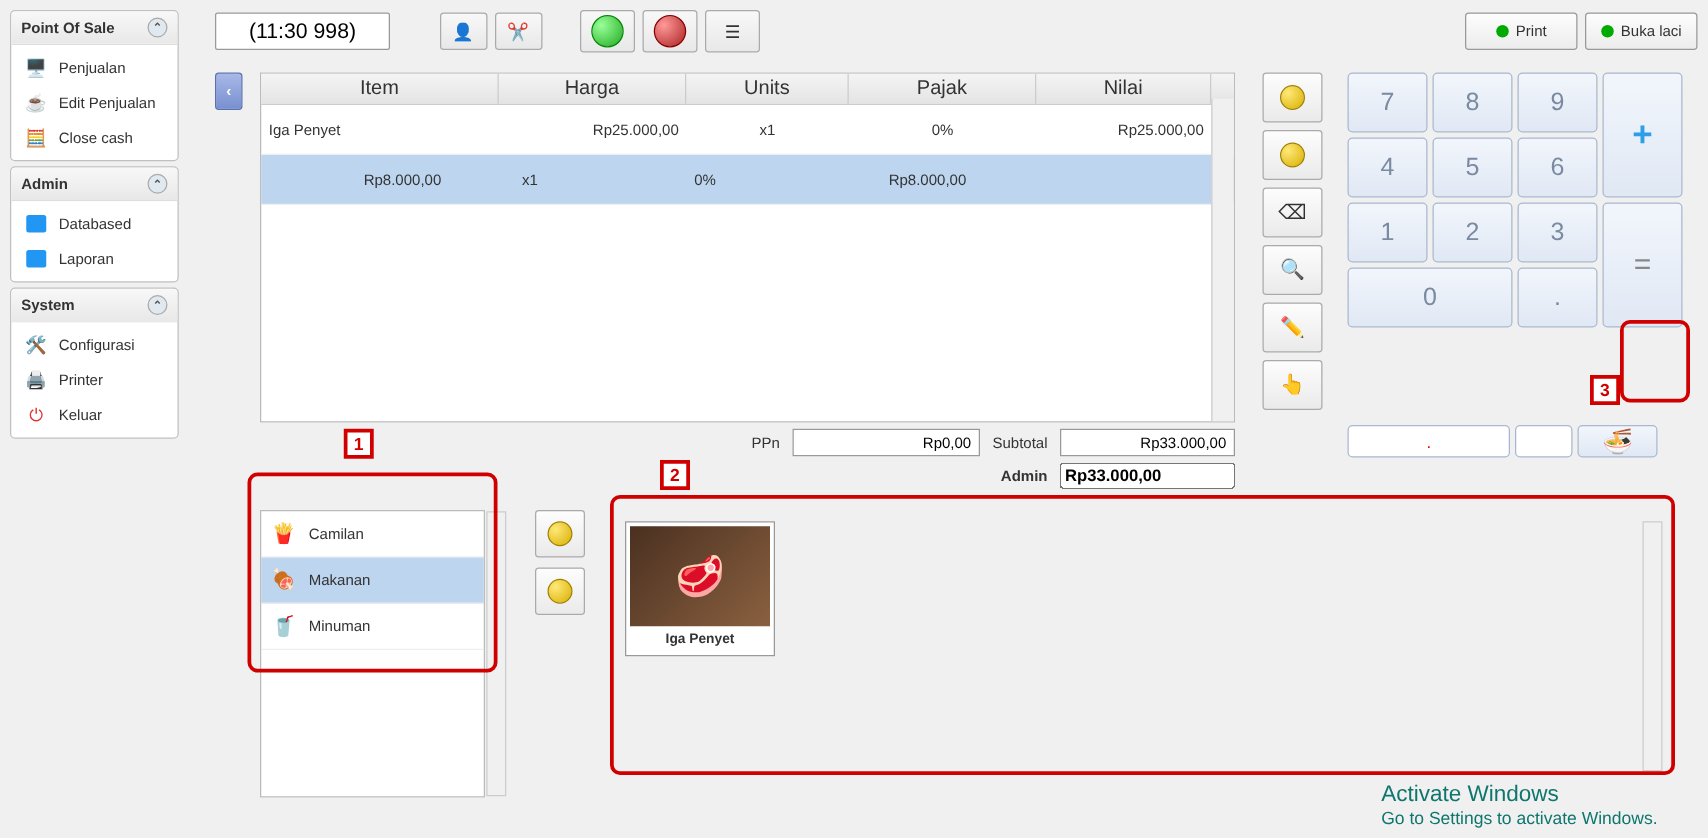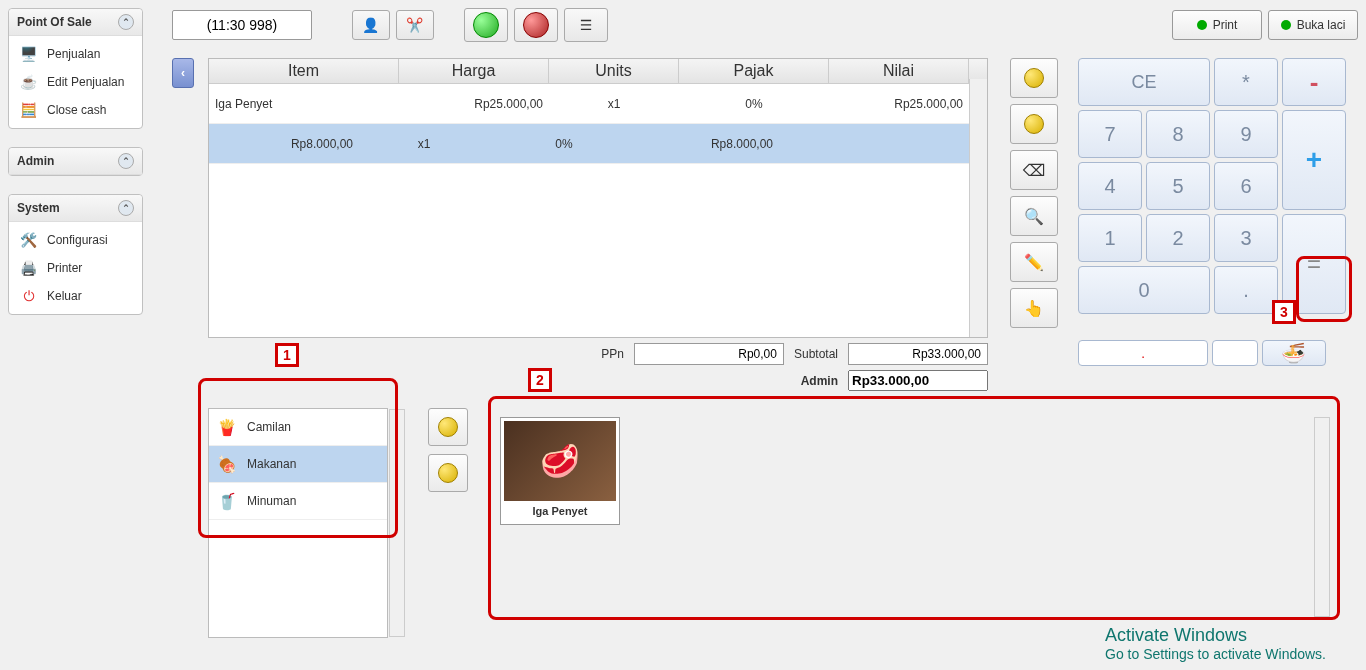--- a/index.html
+++ b/index.html
@@ -1,26 +1,26 @@
 <!DOCTYPE html>
 <html><head>
 <meta charset="utf-8">
 <style>
 body{margin:0;font-family:Tahoma,Arial,sans-serif;font-size:12px;background:#f0f0f0;color:#333;width:1366px;height:670px;overflow:hidden;position:relative}
 *{box-sizing:border-box}
 .sidebar{position:absolute;left:8px;top:8px;width:135px}
-.panel{background:#fff;border:1px solid #c0c0c0;border-radius:4px;margin-bottom:18px}
+.panel{background:#fff;border:1px solid #c0c0c0;border-radius:4px;margin-bottom:4px}
 .panel-header{background:linear-gradient(#f8f8f8,#e8e8e8);padding:5px 8px;font-weight:bold;border-bottom:1px solid #ddd;display:flex;justify-content:space-between;align-items:center;border-radius:4px 4px 0 0}
 .collapse-icon{width:16px;height:16px;background:#e0e8f0;border:1px solid #aaa;border-radius:50%;display:flex;align-items:center;justify-content:center;font-size:9px;color:#555}
 .panel-body{padding:4px}
 .menu-item{display:flex;align-items:center;padding:5px 4px;gap:6px;cursor:pointer}
 .menu-icon{width:24px;height:18px;display:flex;align-items:center;justify-content:center;font-size:14px}
 .blue-box{width:16px;height:14px;background:#2196f3;border-radius:2px}
 .topbar{position:absolute;left:172px;top:8px;right:8px;display:flex;gap:6px;align-items:center}
-.time-input{width:140px;height:30px;border:1px solid #999;background:#fff;text-align:center;font-family:inherit;font-size:14px;border-radius:2px}
+.time-input{width:140px;height:30px;border:1px solid #999;background:#fff;text-align:center;font-family:inherit;font-size:17px;border-radius:2px}
 .tb-btn{width:38px;height:30px;background:linear-gradient(#f8f8f8,#e8e8e8);border:1px solid #aaa;border-radius:3px;display:flex;align-items:center;justify-content:center;font-size:14px;cursor:pointer}
 .tb-btn-lg{width:44px;height:34px}
 .circle-btn{width:26px;height:26px;border-radius:50%}
 .circle-g{background:radial-gradient(circle at 30% 30%,#9f9,#2a2);border:1px solid #080}
 .circle-r{background:radial-gradient(circle at 30% 30%,#f99,#a22);border:1px solid #800}
 .spacer{flex:1}
 .print-btn{min-width:90px;height:30px;background:linear-gradient(#fdfdfd,#ececec);border:1px solid #999;border-radius:3px;display:flex;align-items:center;justify-content:center;gap:6px;cursor:pointer;font-size:12px}
 .green-dot{width:10px;height:10px;background:#0a0;border-radius:50%}
 .back-handle{position:absolute;left:172px;top:58px;width:22px;height:30px;background:linear-gradient(#a8b8e8,#7890d0);border:1px solid #5870b0;border-radius:3px;display:flex;align-items:center;justify-content:center;color:#fff;font-weight:bold;cursor:pointer}
 .order-table{position:absolute;left:208px;top:58px;width:780px;height:280px;border:1px solid #bbb;background:#fff}
@@ -93,20 +93,34 @@
           <span class="menu-icon">🧮</span>
           <span>Close cash</span>
         </div>
     </div>
   </div>
   <div class="panel">
     <div class="panel-header">
       <span>Admin</span>
       <span class="collapse-icon">⌃</span>
     </div>
+    <div class="panel-body">
+      <div class="menu-item">
+          <span class="menu-icon">
+            <span class="blue-box"></span>
+          </span>
+          <span>Databased</span>
+        </div>
+      <div class="menu-item">
+          <span class="menu-icon">
+            <span class="blue-box"></span>
+          </span>
+          <span>Laporan</span>
+        </div>
+    </div>
   </div>
   <div class="panel">
     <div class="panel-header">
       <span>System</span>
       <span class="collapse-icon">⌃</span>
     </div>
     <div class="panel-body">
       <div class="menu-item">
           <span class="menu-icon">🛠️</span>
           <span>Configurasi</span>
@@ -207,25 +221,20 @@
     </div>
   <div class="side-btn">
       <span>✏️</span>
     </div>
   <div class="side-btn">
       <span>👆</span>
     </div>
 </div>
 
 <div class="keypad">
-  <div class="keypad-row">
-    <div class="key key-ce">CE</div>
-    <div class="key key-s">*</div>
-    <div class="key key-s key-minus">-</div>
-  </div>
   <div style="display:flex;gap:4px">
     <div style="display:flex;flex-direction:column;gap:4px">
       <div class="keypad-row" style="margin:0">
         <div class="key key-s">7</div>
         <div class="key key-s">8</div>
         <div class="key key-s">9</div>
       </div>
       <div class="keypad-row" style="margin:0">
         <div class="key key-s">4</div>
         <div class="key key-s">5</div>

